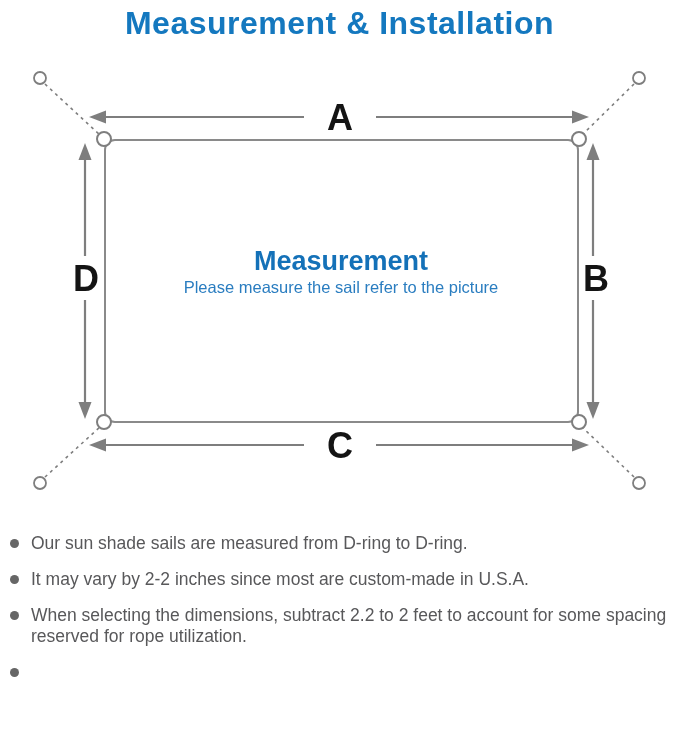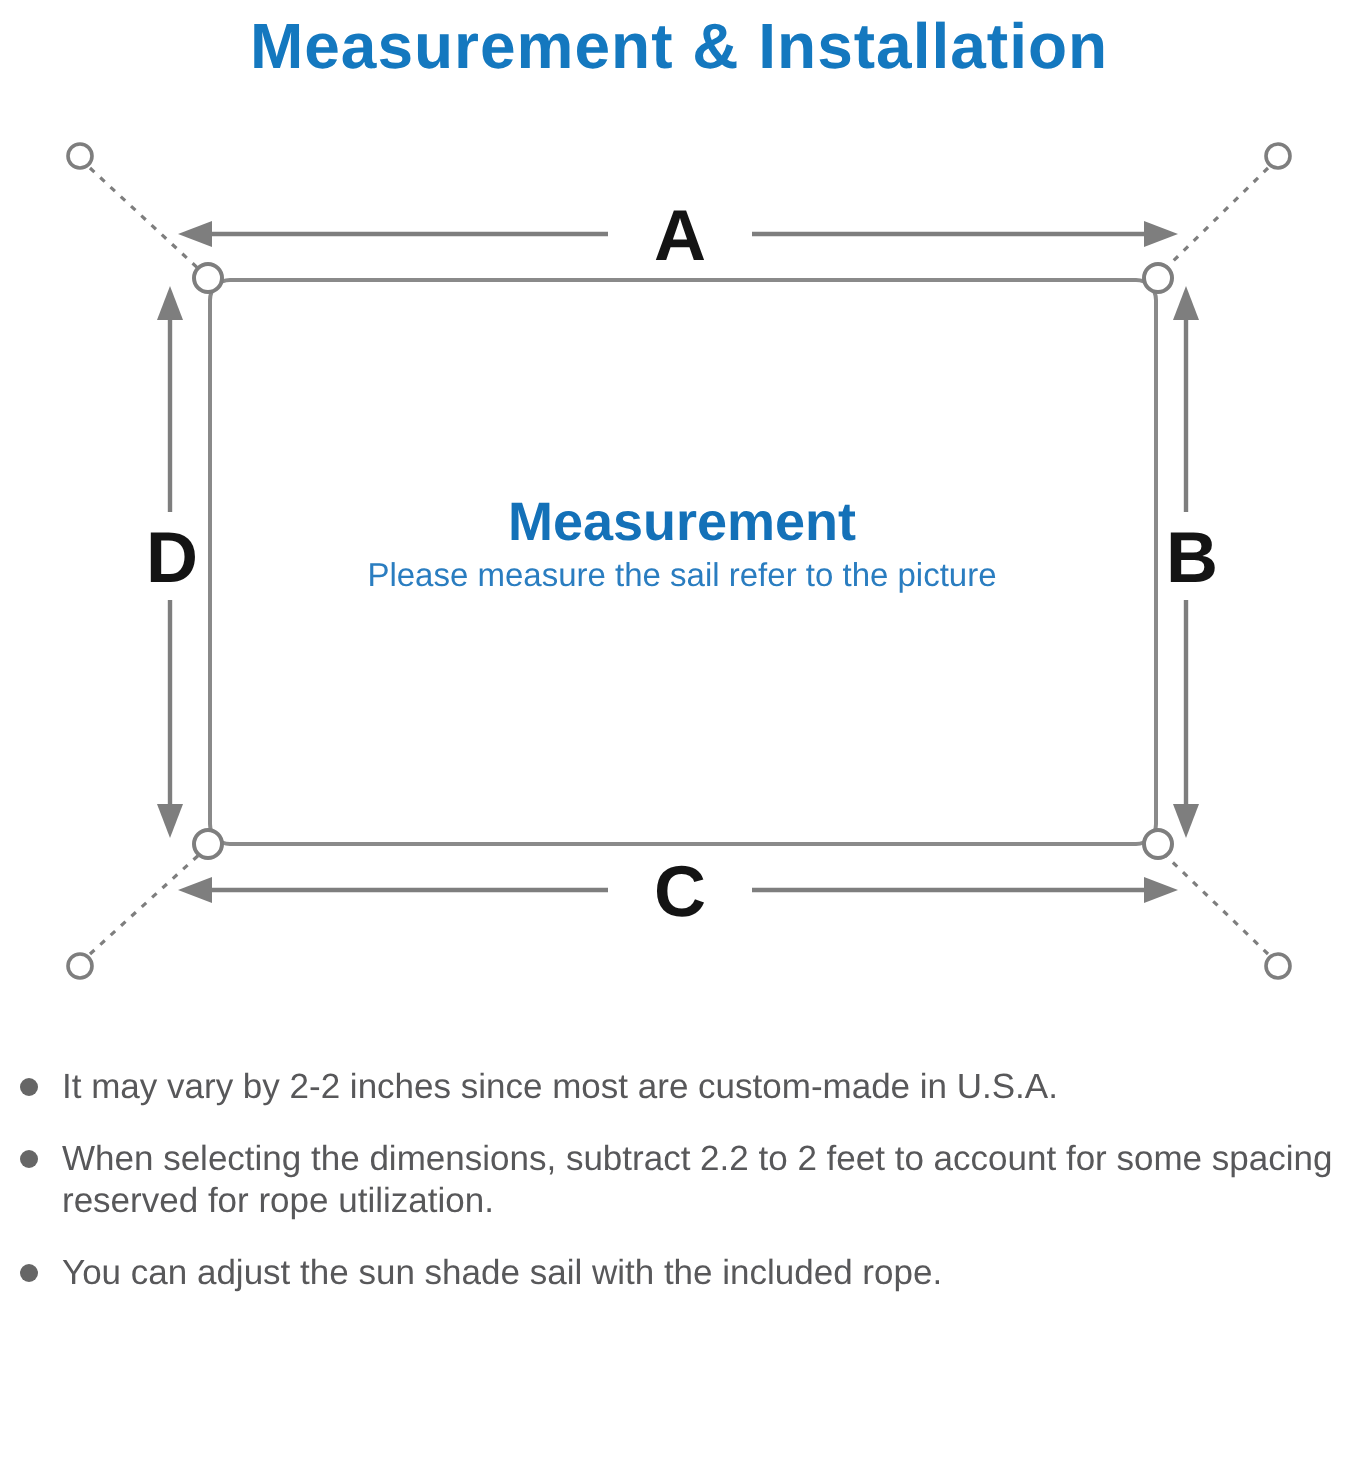--- a/index.html
+++ b/index.html
@@ -120,25 +120,28 @@
       <text class="dim-label" x="596" y="291">B</text>
     </g>
 
     <text class="center-heading" x="341" y="270">Measurement</text>
     <text class="center-sub" x="341" y="293">Please measure the sail refer to the picture</text>
   </svg>
 
   <ul class="notes">
     <li class="note">
       <span class="dot"></span>
+      <span>Our sun shade sails are measured from D-ring to D-ring.</span>
+    </li>
+    <li class="note">
+      <span class="dot"></span>
       <span>It may vary by 2-2 inches since most are custom-made in U.S.A.</span>
     </li>
     <li class="note">
       <span class="dot"></span>
       <span>When selecting the dimensions, subtract 2.2 to 2 feet to account for some spacing reserved for rope utilization.</span>
     </li>
     <li class="note">
       <span class="dot"></span>
-      <span>You can adjust the sun shade sail with the included rope.</span>
     </li>
   </ul>
 
 </div>
 
 </body></html>

